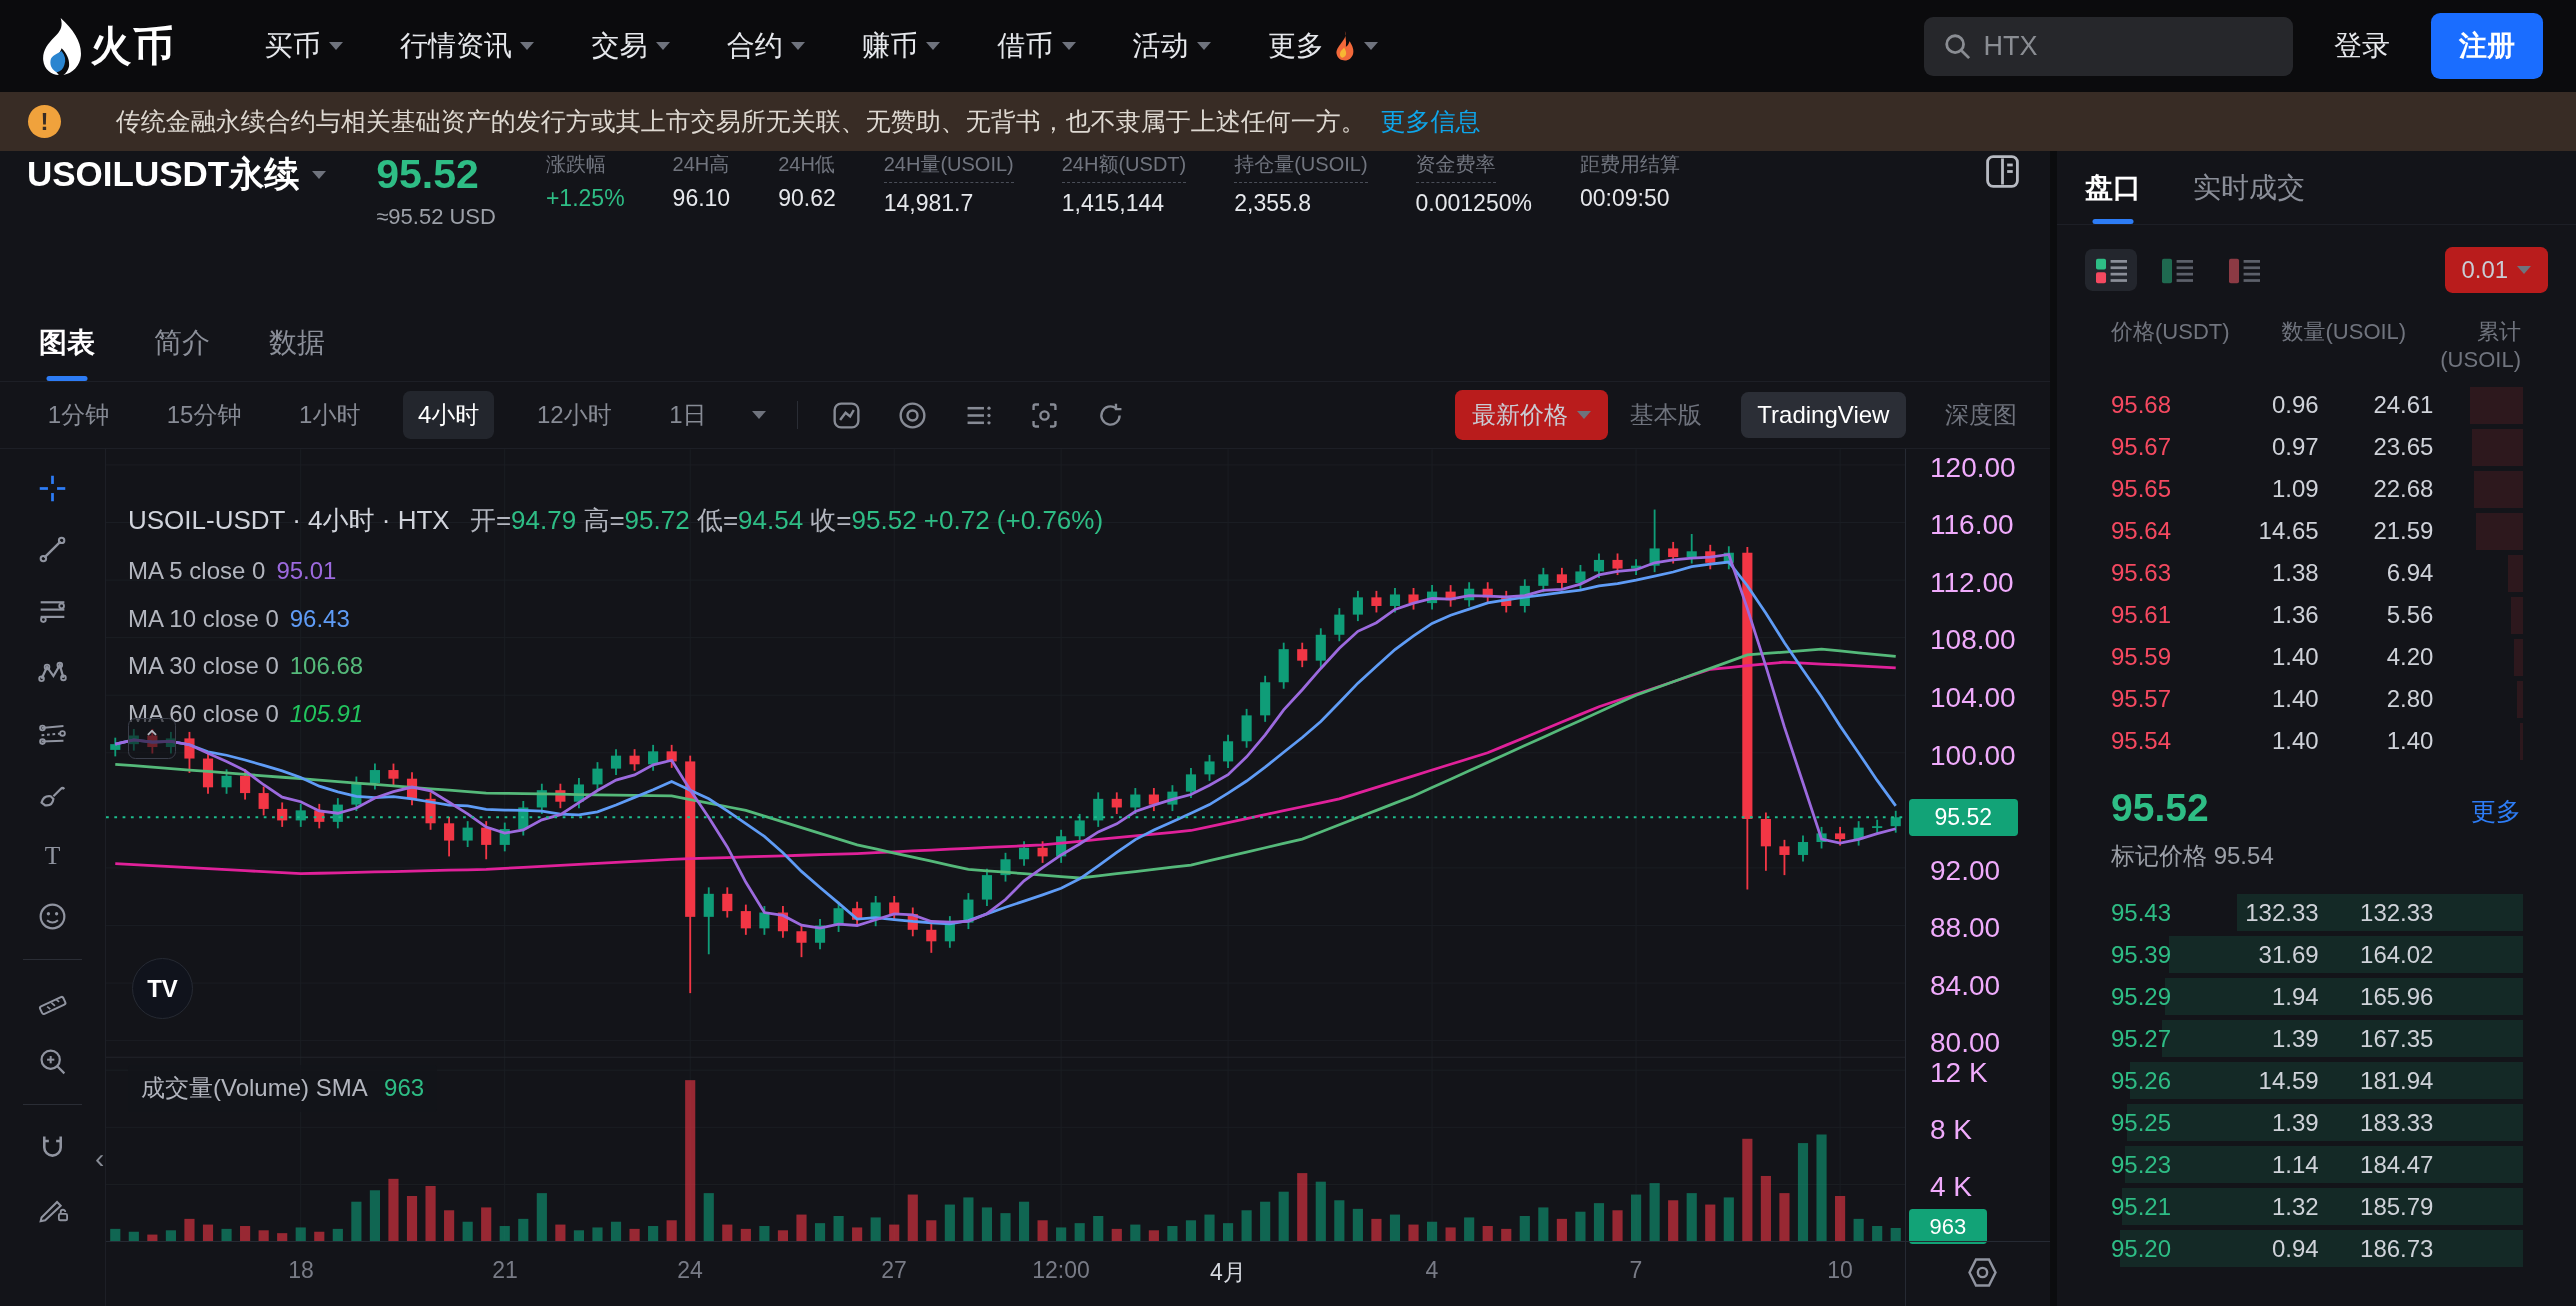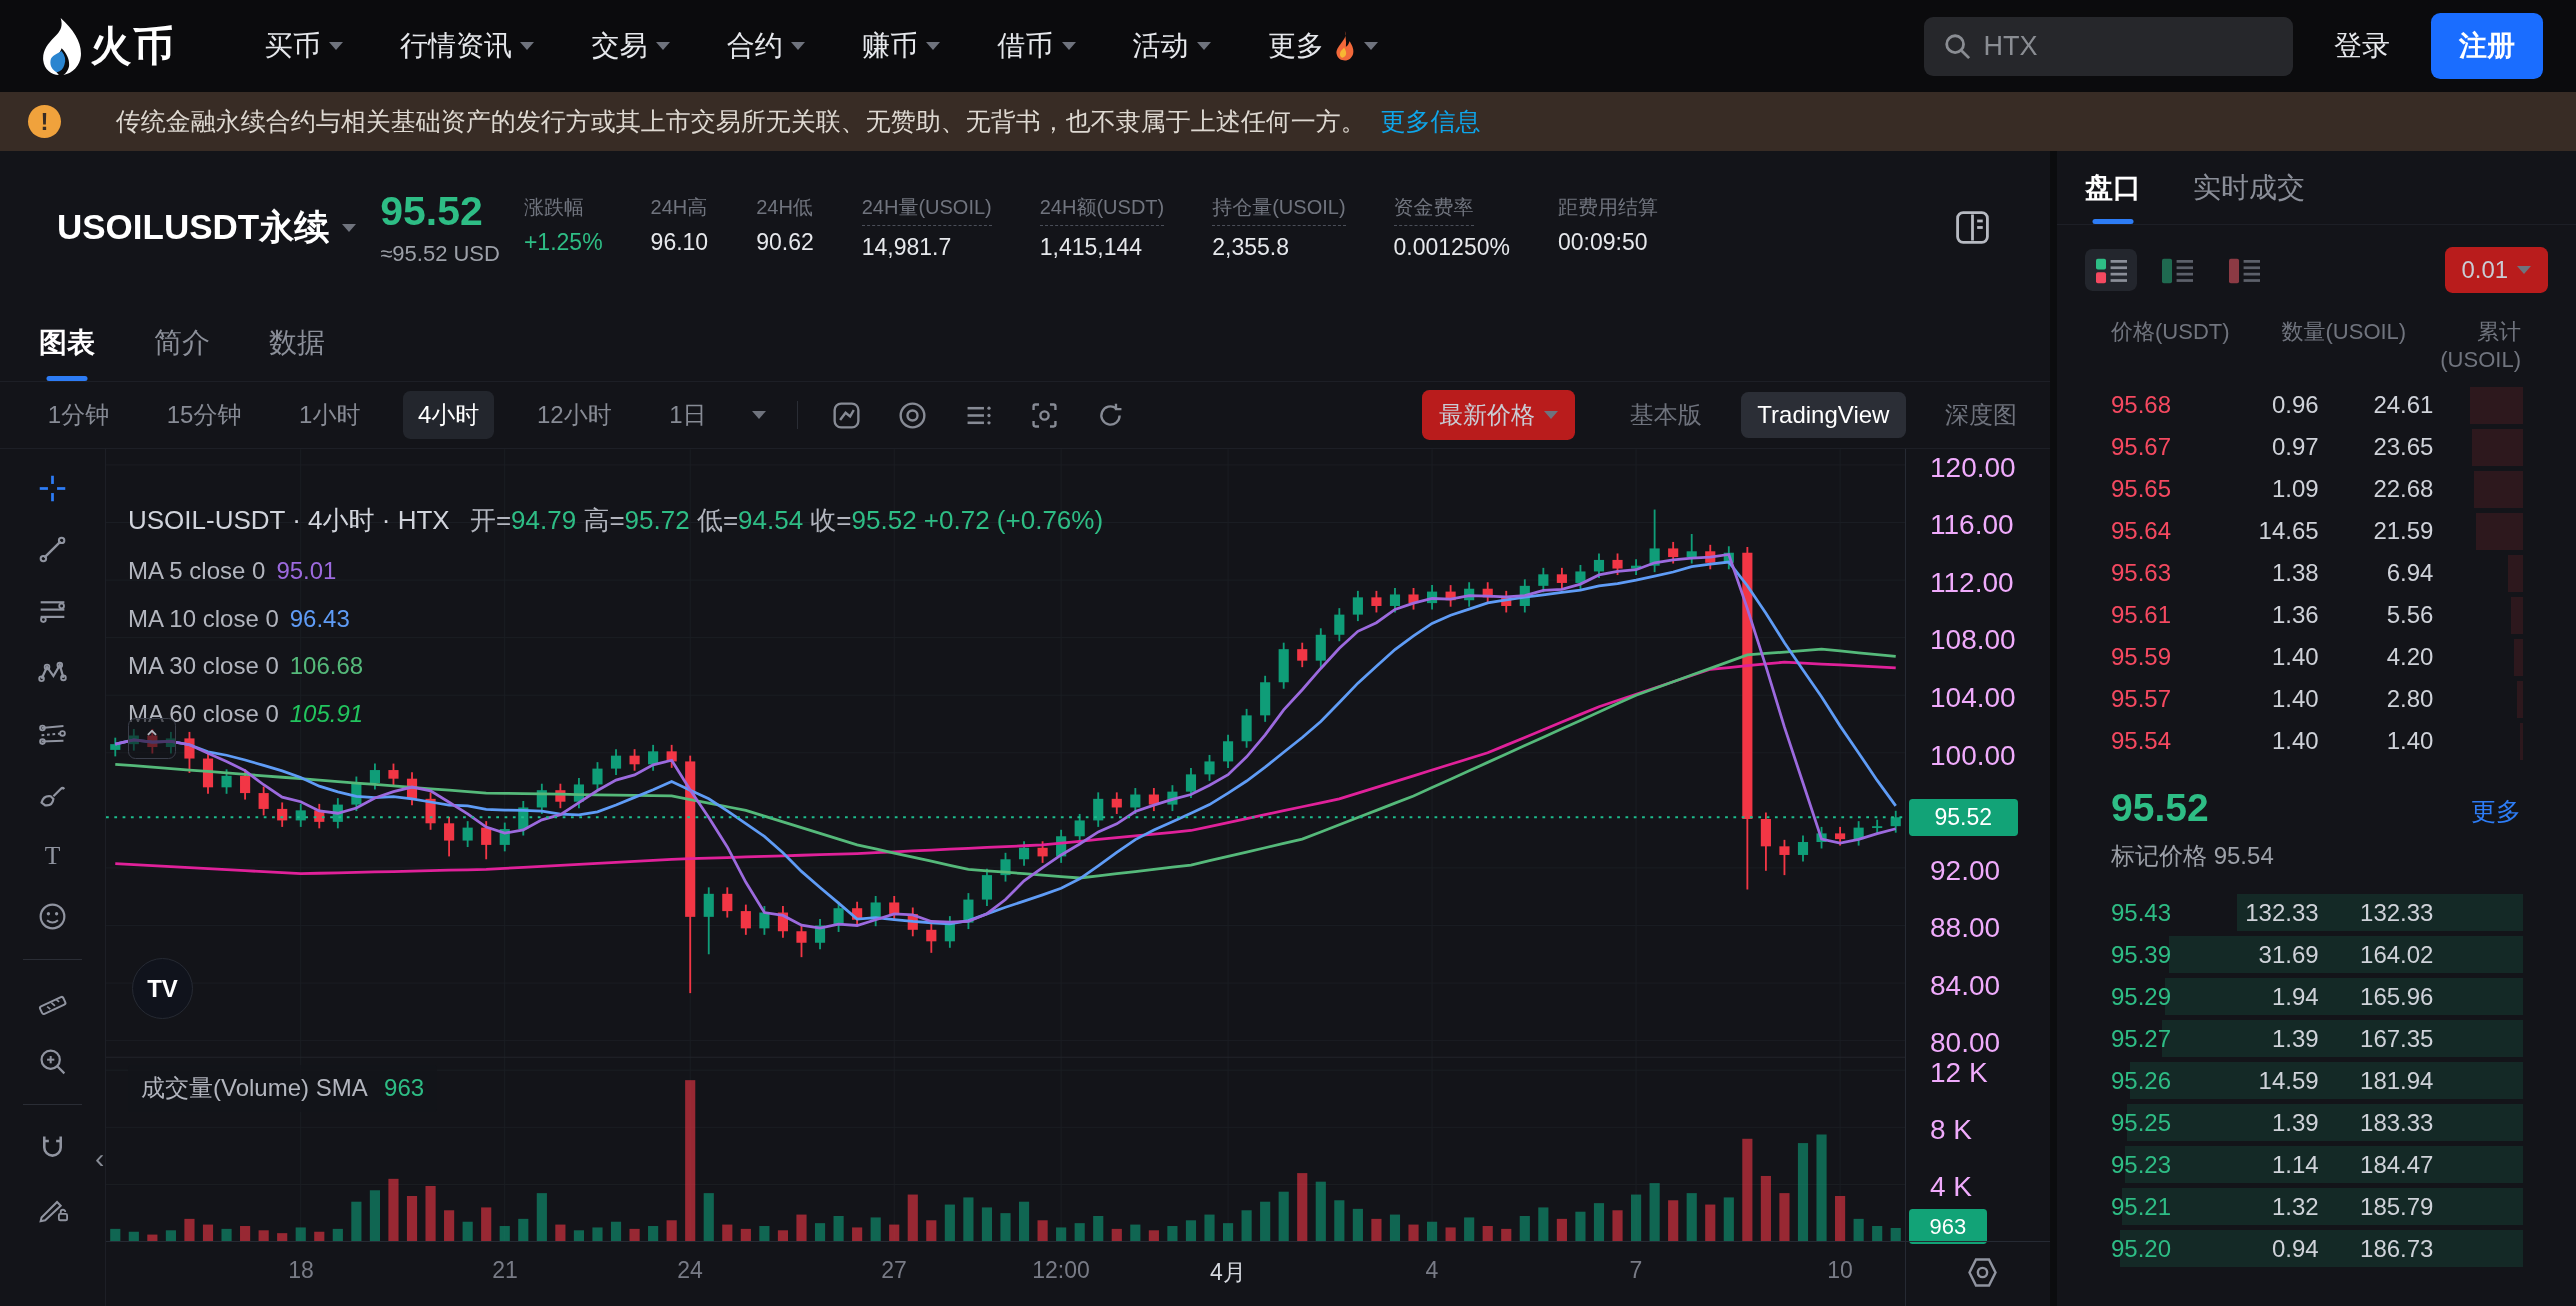--- a/index.html
+++ b/index.html
@@ -33,21 +33,21 @@
                  font-weight:bold; font-size:24px; display:flex; align-items:center; justify-content:center; flex:none; }
   .banner-text { font-size:25px; color:#ded9d2;margin-left:40px; }
   .banner-link { font-size:25px; color:#0ea5e9; cursor:pointer; }
 
   
   .chart-card { position:absolute; left:0; top:151px; width:2050px; bottom:0; background:#131419;
                 display:flex; flex-direction:column; }
   .book-card { position:absolute; left:2057px; top:151px; width:519px; bottom:0; background:#131419; }
 
   
-  .c-header { height:153px; display:flex; align-items:center; padding:0 57px; gap:24px; }
+  .c-header { height:153px; display:flex; align-items:flex-start; padding:0 27px; gap:50px; }
   .c-name { display:flex; align-items:center; gap:13px; font-size:35px; font-weight:bold; color:#fff; cursor:pointer; }
   .c-price-block { display:flex; flex-direction:column; gap:5.5px; }
   .c-price { font-size:41px; font-weight:bold; color:#2ebd85; }
   .c-approx { font-size:22px; color:#9ca0a8; }
   .stat { display:flex; flex-direction:column; gap:7.4px; }
   .stat .lb { font-size:20px; color:#70747e; align-self:flex-start; }
   .stat .lb.dashed { border-bottom:0.9px dashed #4a4e58; padding-bottom:3.7px; cursor:help; }
   .stat .vl { font-size:23px; color:#e6e8ec; }
   .stat .vl.green { color:#2ebd85; }
   .c-header-right { margin-left:auto; color:#b7bac2; }
@@ -61,21 +61,21 @@
   .tab.active::after { content:""; position:absolute; bottom:0; left:50%; transform:translateX(-50%);
                        width:41px; height:4.6px; border-radius:2.8px; background:#2d7cf5; }
 
   
   .ctl-row { height:67px; border-bottom:0.9px solid #1d1f26; display:flex; align-items:center;
              padding:0 33px; gap:31px; }
   .tf { font-size:24px; color:#878b95; cursor:pointer; padding:8.3px 14.8px; border-radius:7.4px; }
   .tf.active { background:#23262d; color:#fff; }
   .vdiv { width:0.9px; height:28px; background:#2a2d35; }
   .ctl-icon { width:35px; height:35px; color:#878b95; cursor:pointer; display:flex; align-items:center; justify-content:center; }
-  .ctl-right { margin-left:auto; display:flex; align-items:center; gap:55px; }
+  .ctl-right { margin-left:auto; display:flex; align-items:center; gap:22px; }
   .pill { background:#b91c1c; border-radius:7.4px; padding:9.2px 16.6px; font-size:24px; color:#c9ccd4;
           display:flex; align-items:center; gap:9.2px; cursor:pointer; }
   .view-link { font-size:24px; color:#6f737d; cursor:pointer; }
   .view-link.active { background:#2b2e36; color:#fff; border-radius:7.4px; padding:9.2px 16.6px; }
 
   
   .chart-area { flex:1; position:relative; }
   .draw-tools { position:absolute; left:0; top:0; bottom:0; width:106px; border-right:0.9px solid #1d1f26;
                 display:flex; flex-direction:column; align-items:center; padding-top:13px; }
   .dt-icon { width:52px; height:52px; margin-bottom:9.2px; display:flex; align-items:center;

